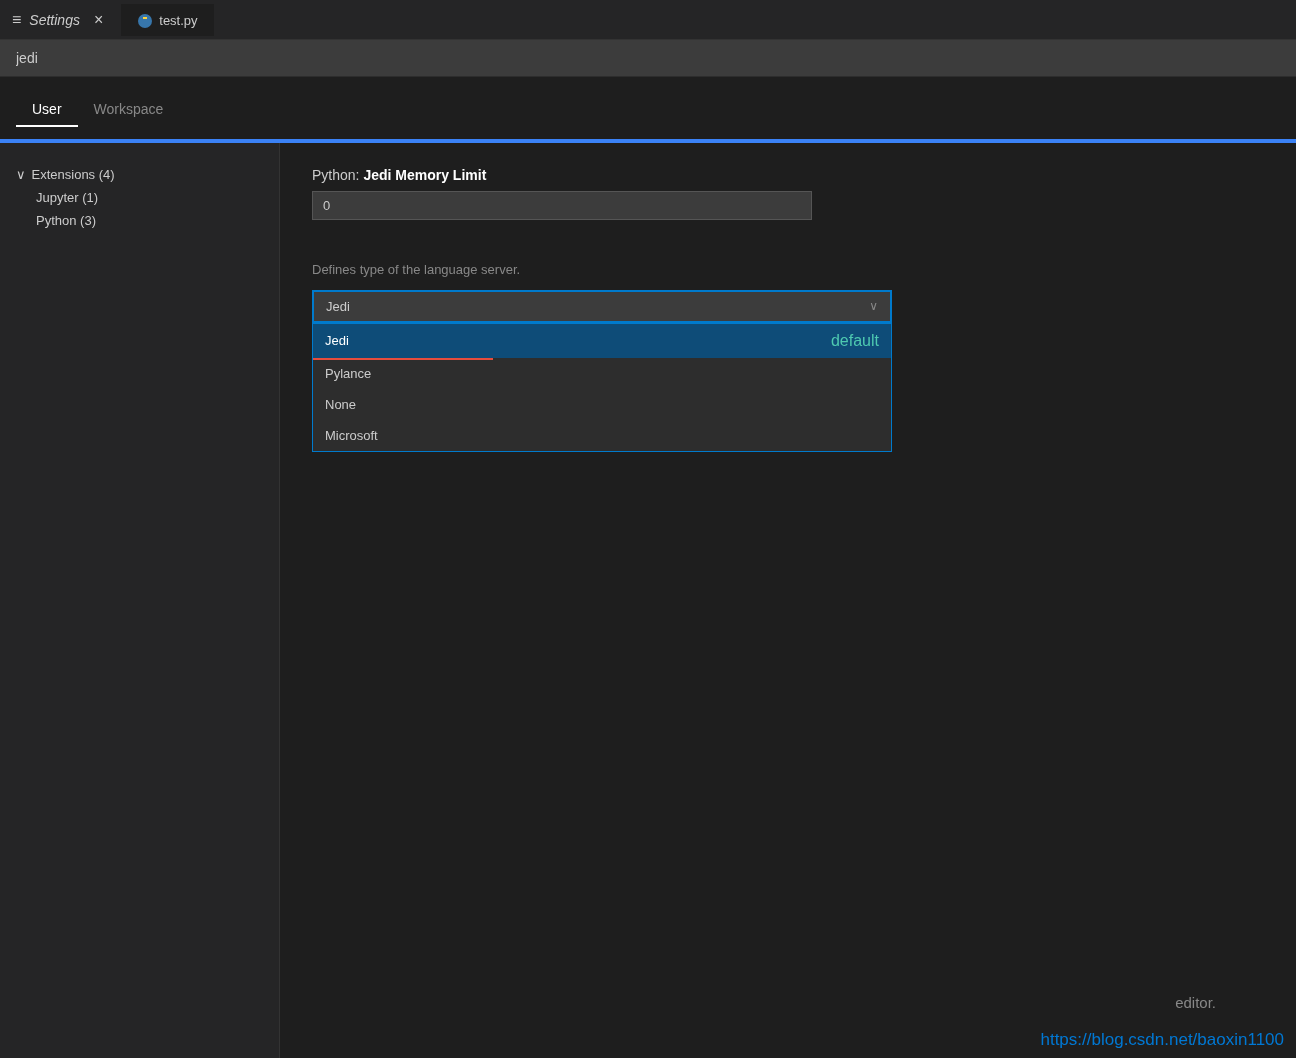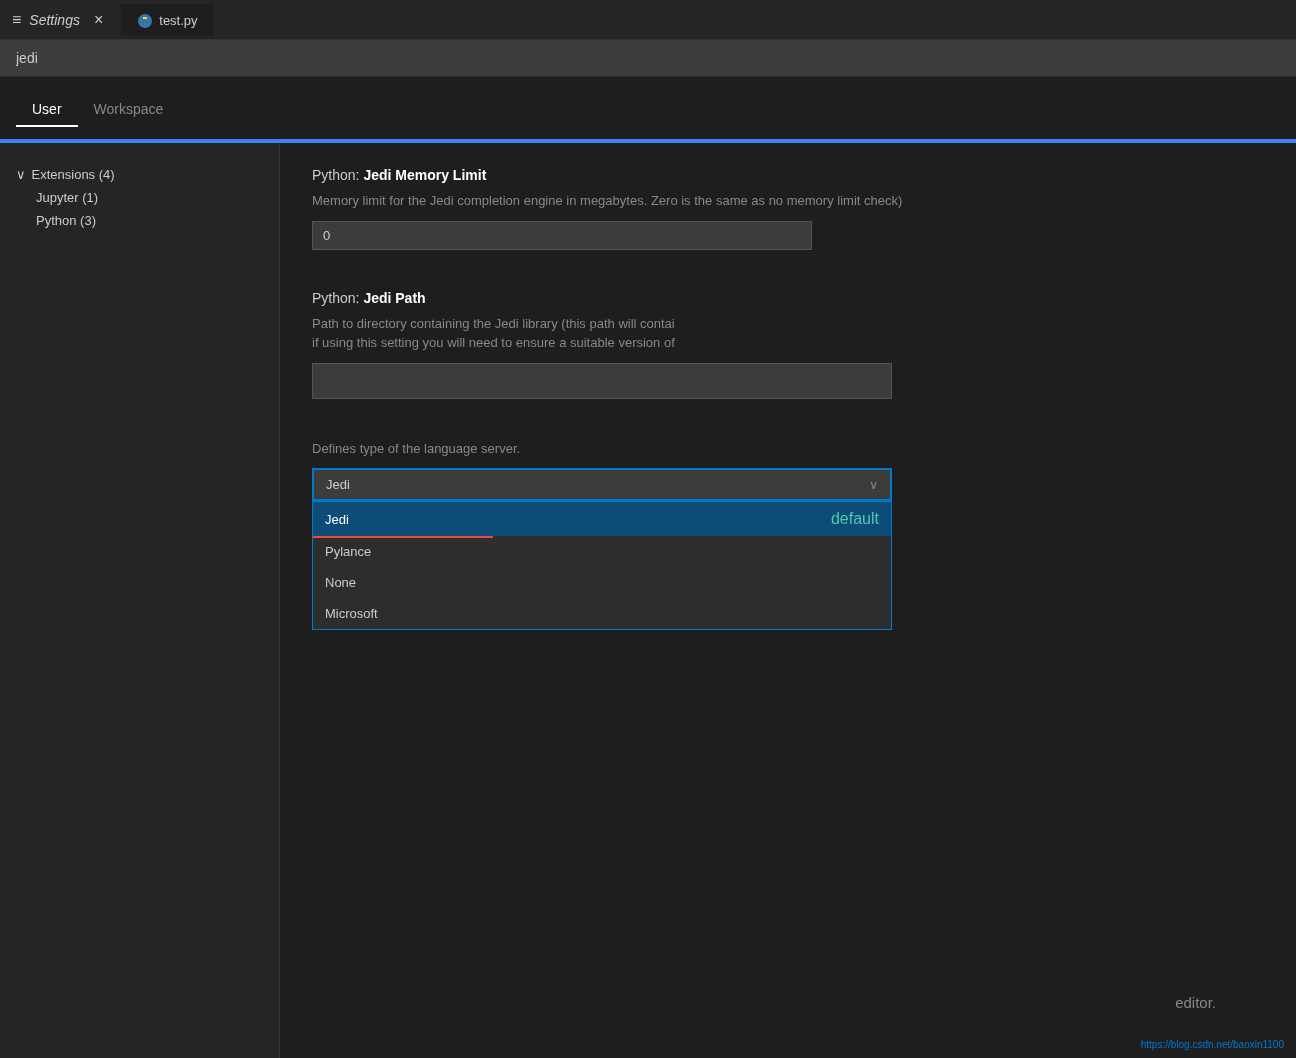--- a/index.html
+++ b/index.html
@@ -240,21 +240,21 @@
       width: 180px;
       height: 2px;
       background: #e74c3c;
     }
 
     
     .attribution {
       position: fixed;
       bottom: 8px;
       right: 12px;
-      font-size: 10px;
+      font-size: 17px;
       color: #0078d4;
     }
   </style>
 </head>
 <body>
 
 <div class="title-bar">
   <div class="title-bar-left">
     <span class="hamburger-icon">≡</span>
     <em>Settings</em>
@@ -290,34 +290,23 @@
       <div class="sidebar-child">Python (3)</div>
     </div>
   </div>
 
   <div class="content-area">
 
     <div class="setting-block">
       <div class="setting-title">
         <span>Python: </span><strong>Jedi Memory Limit</strong>
       </div>
-      <div class="setting-desc">Memory limit for the Jedi completion engine in megabytes. Zero is the same as no memory limit check)</div>
       <input class="setting-input" type="text" value="0" style="">
     </div>
 
-    <div class="setting-block">
-      <div class="setting-title">
-        <span>Python: </span><strong>Jedi Path</strong>
-      </div>
-      <div class="setting-desc">
-        Path to directory containing the Jedi library (this path will contai<br>
-        if using this setting you will need to ensure a suitable version of
-      </div>
-      <input class="setting-input" type="text" value="" style="width: 580px; height: 36px;">
-    </div>
 
     <div class="setting-block">
       <div class="setting-desc">Defines type of the language server.</div>
 
       <div class="dropdown-container">
         <div class="dropdown-trigger">
           <span>Jedi</span>
           <span class="chevron-down">∨</span>
         </div>
         <div class="dropdown-list">

